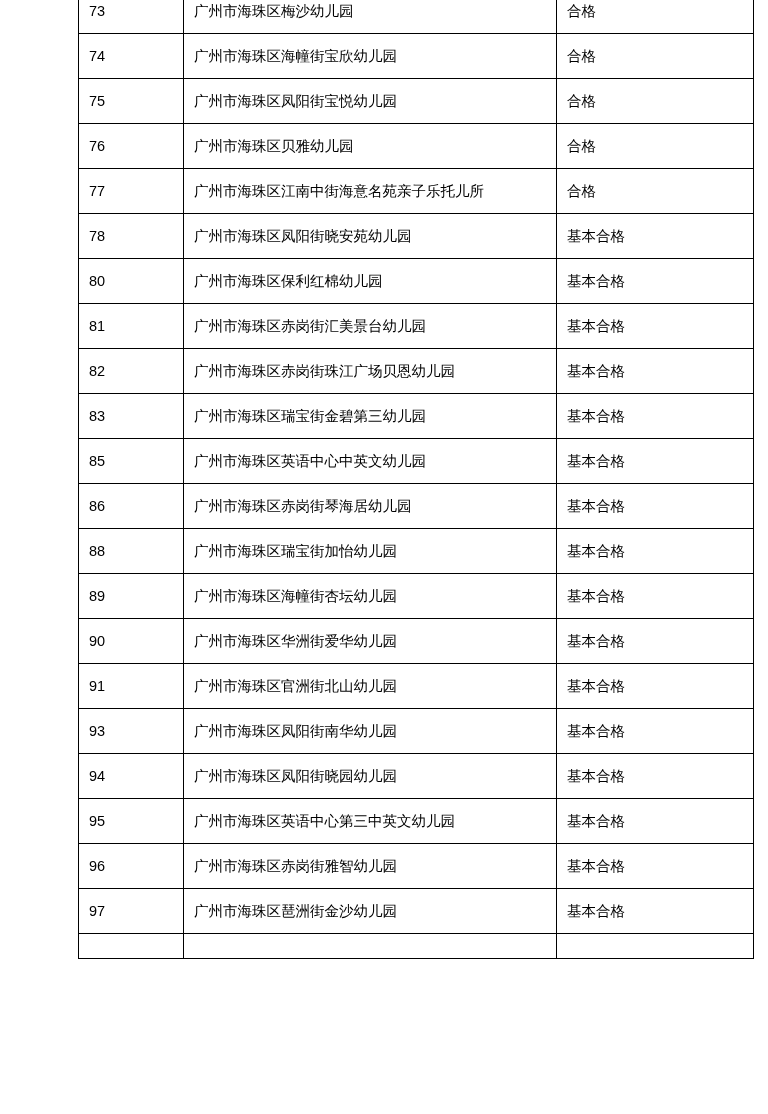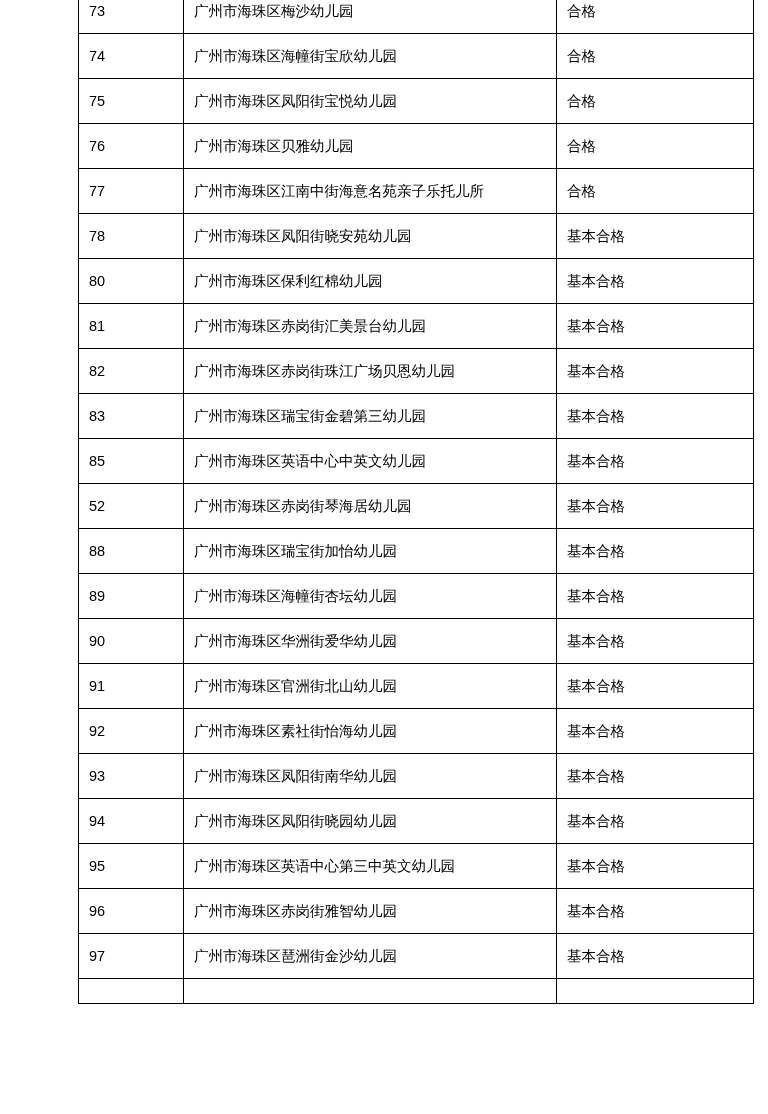--- a/index.html
+++ b/index.html
@@ -108,21 +108,21 @@
         <td class="col-index">83</td>
         <td class="col-name">广州市海珠区瑞宝街金碧第三幼儿园</td>
         <td class="col-result">基本合格</td>
       </tr>
       <tr>
         <td class="col-index">85</td>
         <td class="col-name">广州市海珠区英语中心中英文幼儿园</td>
         <td class="col-result">基本合格</td>
       </tr>
       <tr>
-        <td class="col-index">52</td>
+        <td class="col-index">86</td>
         <td class="col-name">广州市海珠区赤岗街琴海居幼儿园</td>
         <td class="col-result">基本合格</td>
       </tr>
       <tr>
         <td class="col-index">88</td>
         <td class="col-name">广州市海珠区瑞宝街加怡幼儿园</td>
         <td class="col-result">基本合格</td>
       </tr>
       <tr>
         <td class="col-index">89</td>
@@ -130,25 +130,20 @@
         <td class="col-result">基本合格</td>
       </tr>
       <tr>
         <td class="col-index">90</td>
         <td class="col-name">广州市海珠区华洲街爱华幼儿园</td>
         <td class="col-result">基本合格</td>
       </tr>
       <tr>
         <td class="col-index">91</td>
         <td class="col-name">广州市海珠区官洲街北山幼儿园</td>
-        <td class="col-result">基本合格</td>
-      </tr>
-      <tr>
-        <td class="col-index">92</td>
-        <td class="col-name">广州市海珠区素社街怡海幼儿园</td>
         <td class="col-result">基本合格</td>
       </tr>
       <tr>
         <td class="col-index">93</td>
         <td class="col-name">广州市海珠区凤阳街南华幼儿园</td>
         <td class="col-result">基本合格</td>
       </tr>
       <tr>
         <td class="col-index">94</td>
         <td class="col-name">广州市海珠区凤阳街晓园幼儿园</td>

